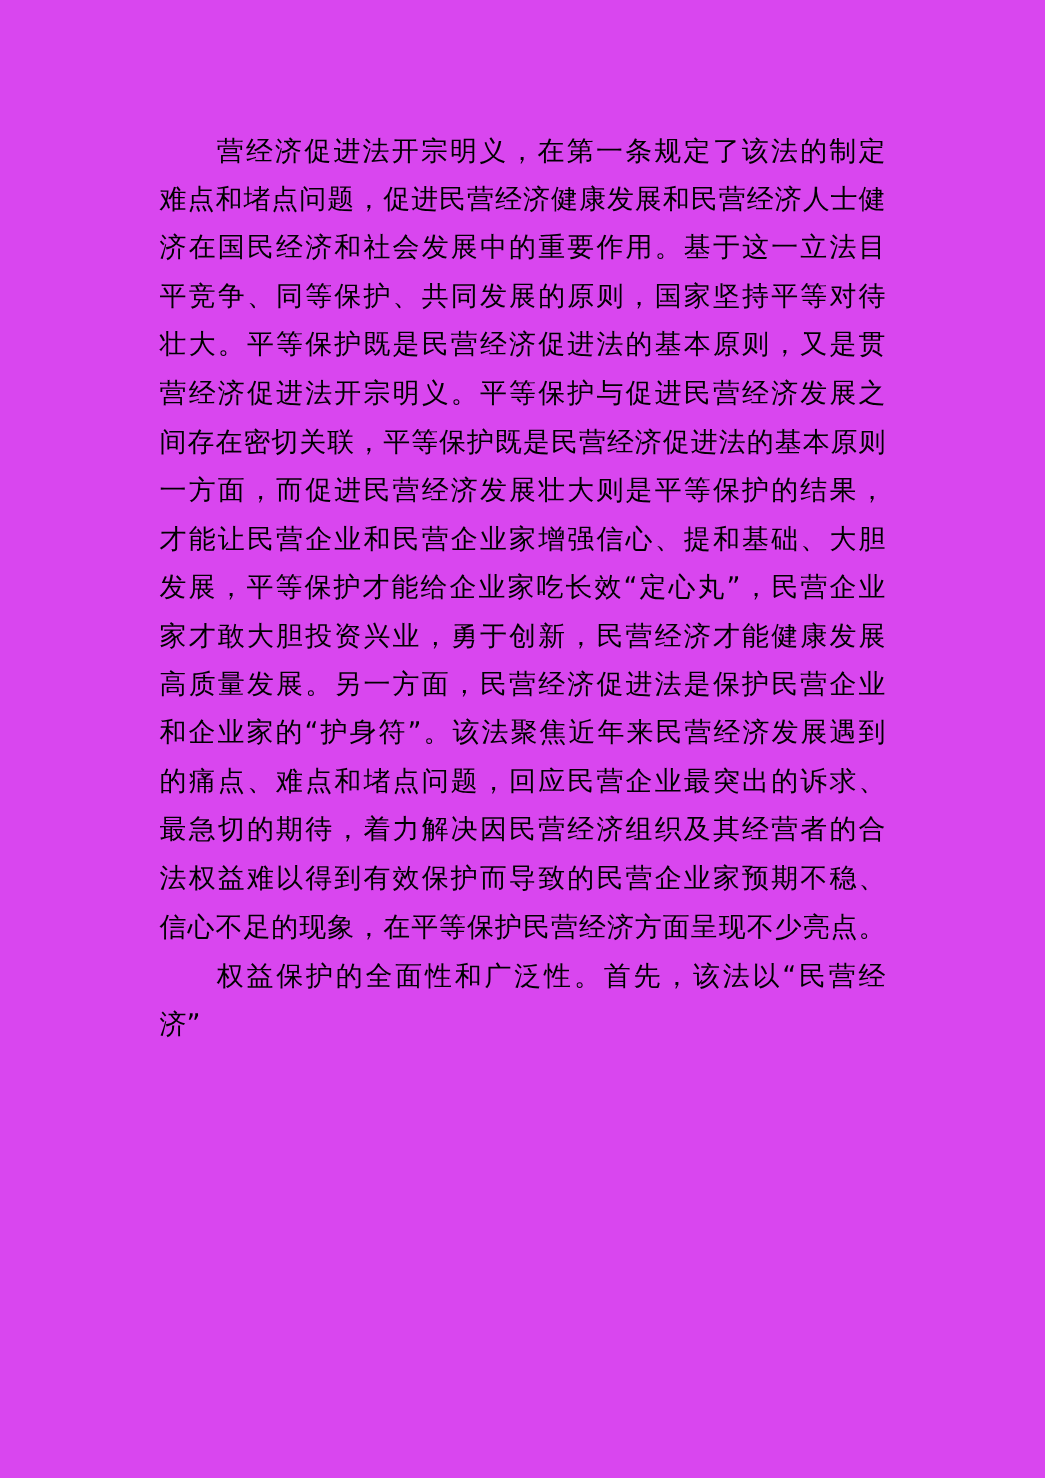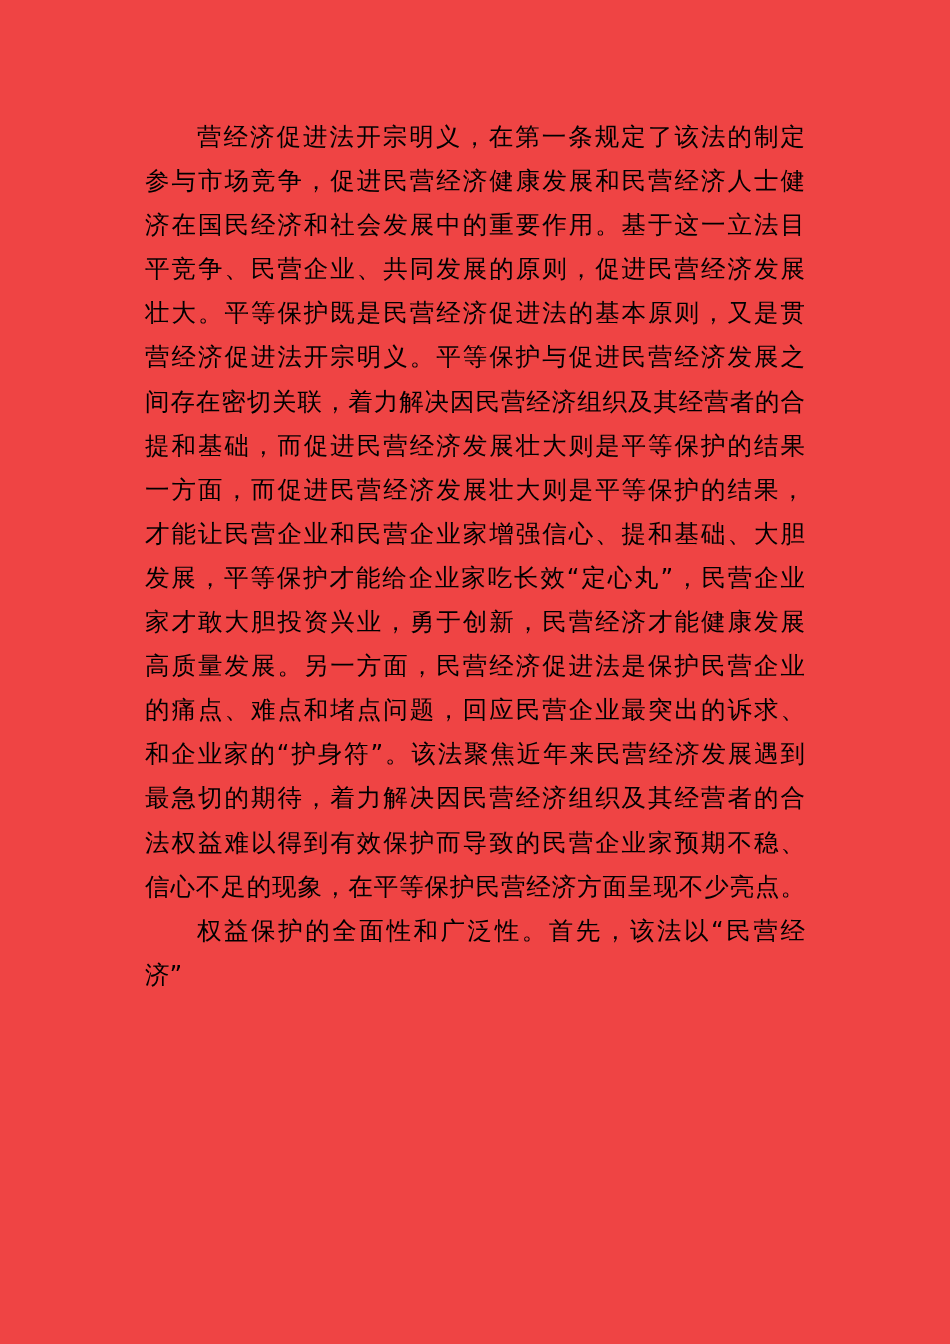--- a/index.html
+++ b/index.html
@@ -14,21 +14,21 @@
       overflow: hidden;
       font-family: "DejaVu Sans", "Liberation Sans", sans-serif;
       color: #000000;
     }
     .page {
       position: absolute;
       left: 0;
       top: 0;
       width: 950px;
       height: 1344px;
-      background: #ef4444;
+      background: #d946ef;
     }
     .body-text {
       position: absolute;
       left: 145px;
       top: 119px;
       width: 660px;
     }
     .line {
       display: block;
       height: 44.1px;
@@ -48,34 +48,33 @@
       text-align: left;
     }
   </style>
 </head>
 <body>
 
 <div class="page">
   <div class="body-text">
     <div class="paragraph">
       <span class="line indent">营经济促进法开宗明义，在第一条规定了该法的制定</span>
-      <span class="line">参与市场竞争，促进民营经济健康发展和民营经济人士健</span>
+      <span class="line">难点和堵点问题，促进民营经济健康发展和民营经济人士健</span>
       <span class="line">济在国民经济和社会发展中的重要作用。基于这一立法目</span>
-      <span class="line">平竞争、民营企业、共同发展的原则，促进民营经济发展</span>
+      <span class="line">平竞争、同等保护、共同发展的原则，国家坚持平等对待</span>
       <span class="line">壮大。平等保护既是民营经济促进法的基本原则，又是贯</span>
       <span class="line">营经济促进法开宗明义。平等保护与促进民营经济发展之</span>
-      <span class="line">间存在密切关联，着力解决因民营经济组织及其经营者的合</span>
-      <span class="line">提和基础，而促进民营经济发展壮大则是平等保护的结果</span>
+      <span class="line">间存在密切关联，平等保护既是民营经济促进法的基本原则</span>
       <span class="line">一方面，而促进民营经济发展壮大则是平等保护的结果，</span>
       <span class="line">才能让民营企业和民营企业家增强信心、提和基础、大胆</span>
       <span class="line">发展，平等保护才能给企业家吃长效“定心丸”，民营企业</span>
       <span class="line">家才敢大胆投资兴业，勇于创新，民营经济才能健康发展</span>
       <span class="line">高质量发展。另一方面，民营经济促进法是保护民营企业</span>
+      <span class="line">和企业家的“护身符”。该法聚焦近年来民营经济发展遇到</span>
       <span class="line">的痛点、难点和堵点问题，回应民营企业最突出的诉求、</span>
-      <span class="line">和企业家的“护身符”。该法聚焦近年来民营经济发展遇到</span>
       <span class="line">最急切的期待，着力解决因民营经济组织及其经营者的合</span>
       <span class="line">法权益难以得到有效保护而导致的民营企业家预期不稳、</span>
       <span class="line">信心不足的现象，在平等保护民营经济方面呈现不少亮点。</span>
     </div>
     <div class="paragraph">
       <span class="line indent">权益保护的全面性和广泛性。首先，该法以“民营经</span>
       <span class="line last">济”</span>
     </div>
   </div>
 </div>

